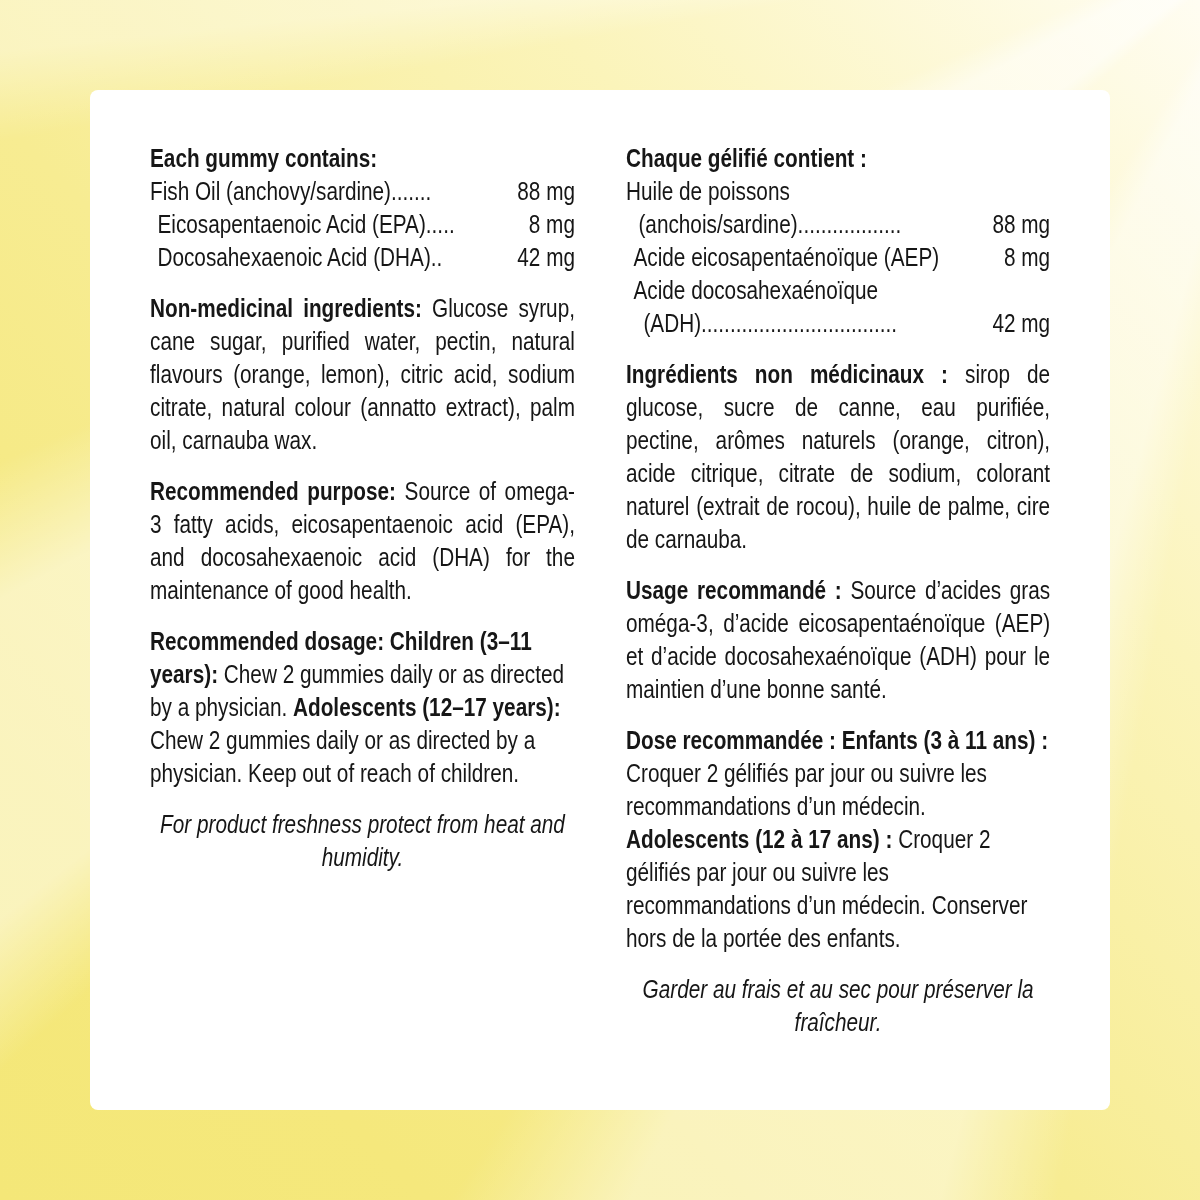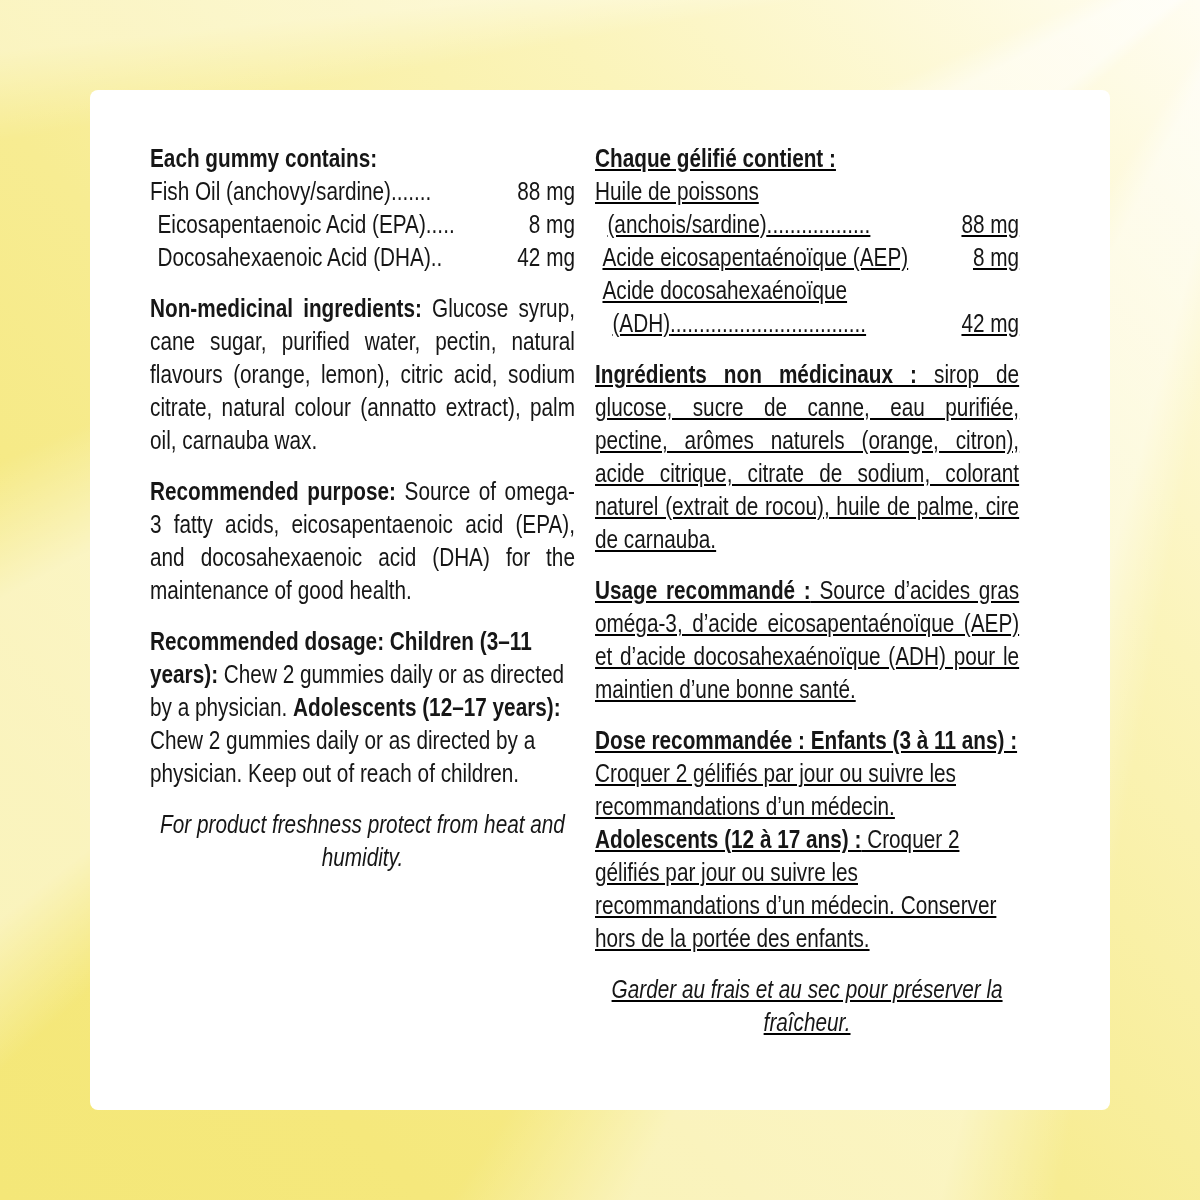--- a/index.html
+++ b/index.html
@@ -33,21 +33,21 @@
       rgba(255,255,255,0.40) 181deg,
       rgba(255,255,255,0) 186deg,
       rgba(255,255,255,0) 360deg);
   }
   .panel{
     position:absolute;left:90px;top:90px;width:1020px;height:1020px;
     background:#ffffff;border-radius:8px;
   }
   .col{position:absolute;top:52px;}
   .col-en{left:60px;width:425px;}
-  .col-fr{left:505px;width:424px;text-decoration:underline;}
+  .col-fr{left:536px;width:424px;}
   .col-inner{
     transform:scaleX(0.83);transform-origin:0 0;
     font-size:25px;line-height:33px;color:#161616;
   }
   .col-en .col-inner{width:512px;}
   .col-fr .col-inner{width:511px;}
   .heading{font-weight:700;margin:0;}
   .row{display:flex;align-items:baseline;white-space:nowrap;}
   .row .amount{margin-left:auto;padding-left:4px;}
   .ind-1{padding-left:9px;}

